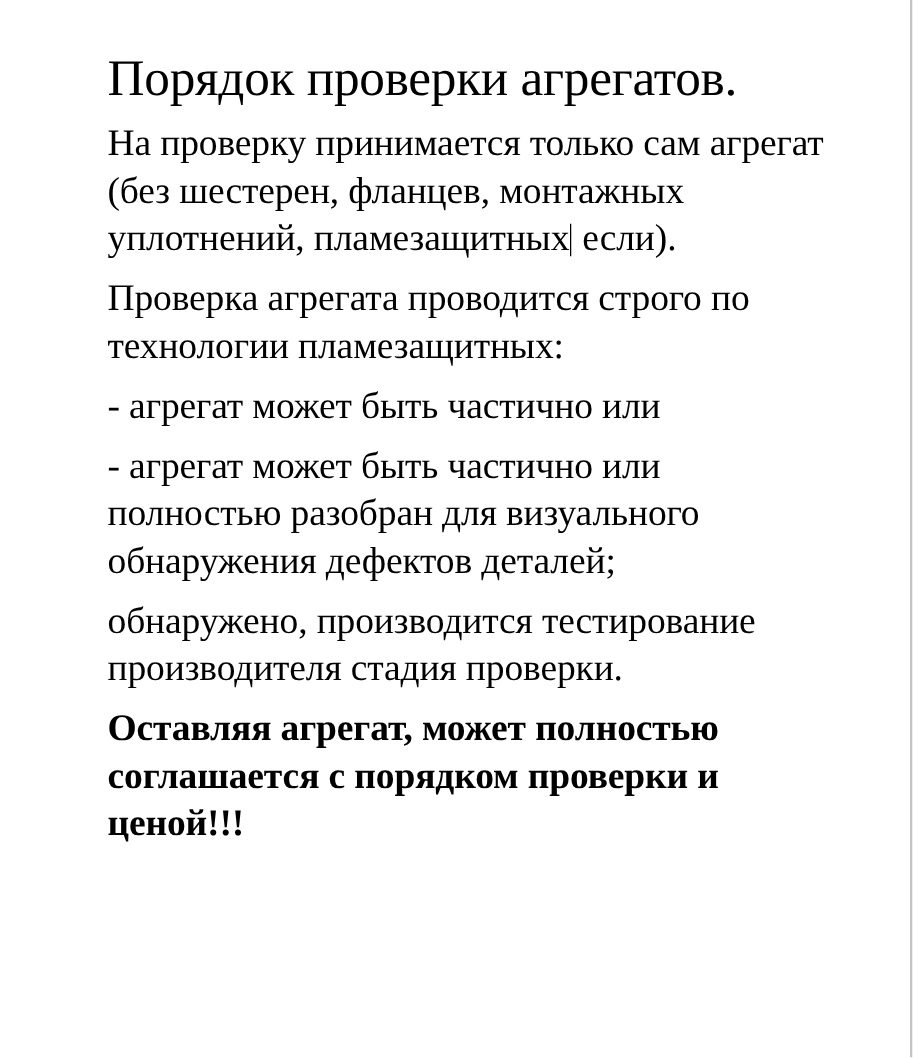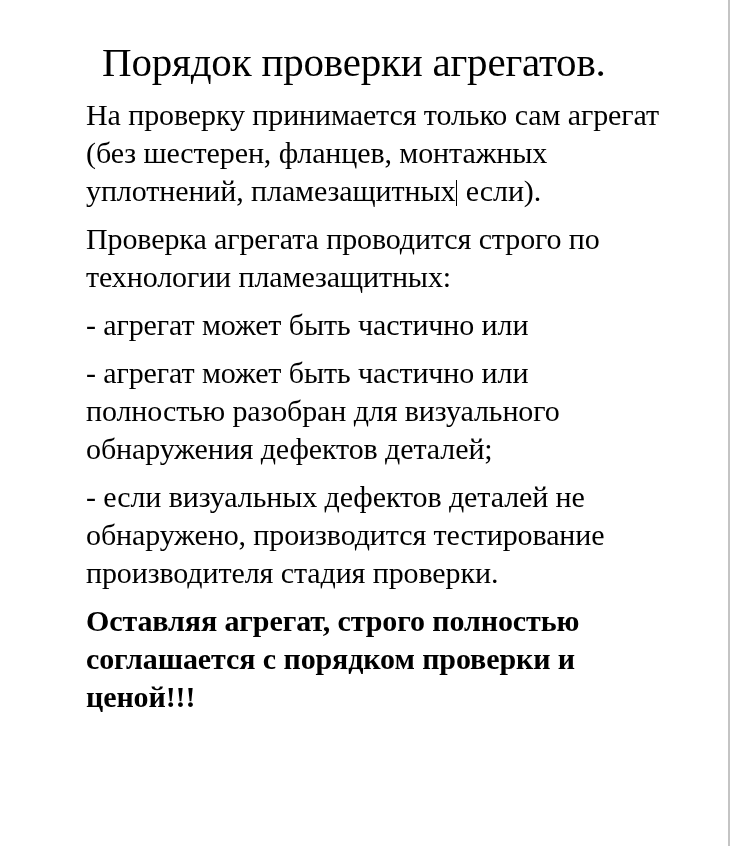--- a/index.html
+++ b/index.html
@@ -33,21 +33,21 @@
       position: absolute;
       left: 86px;
       top: 36px;
       width: 600px;
       font-family: "Liberation Serif", "DejaVu Serif", serif;
       color: #000000;
     }
     .title {
       font-size: 41px;
       line-height: 52px;
-      margin: 0 0 8px 16px;
+      margin: 0 0 8px 0;
       font-weight: normal;
       letter-spacing: -0.2px;
     }
     p {
       font-size: 30px;
       line-height: 38px;
       margin: 0 0 10px 0;
       letter-spacing: -0.1px;
     }
     .line { display: block; white-space: nowrap; }
@@ -83,25 +83,24 @@
       <span class="line">- агрегат может быть частично или</span>
     </p>
 
     <p>
       <span class="line">- агрегат может быть частично или</span>
       <span class="line">полностью разобран для визуального</span>
       <span class="line">обнаружения дефектов деталей;</span>
     </p>
 
     <p>
-      <span class="line">-  если визуальных дефектов деталей не</span>
       <span class="line">обнаружено, производится тестирование</span>
       <span class="line">производителя стадия проверки.</span>
     </p>
 
     <p class="bold">
-      <span class="line">Оставляя агрегат, строго полностью</span>
+      <span class="line">Оставляя агрегат, может полностью</span>
       <span class="line">соглашается с порядком проверки и</span>
       <span class="line">ценой!!!</span>
     </p>
   </div>
 </div>
 <div class="page-edge"></div>
 
 </body></html>

